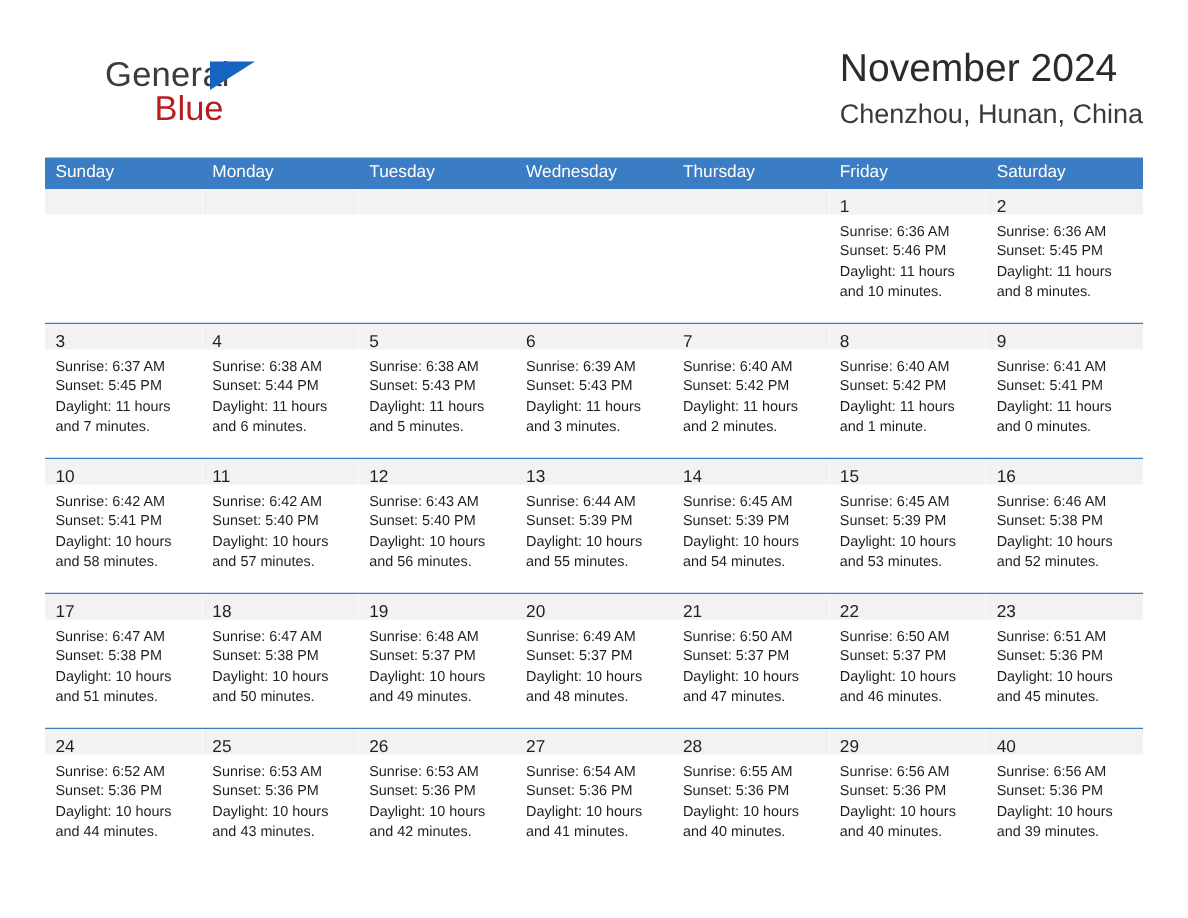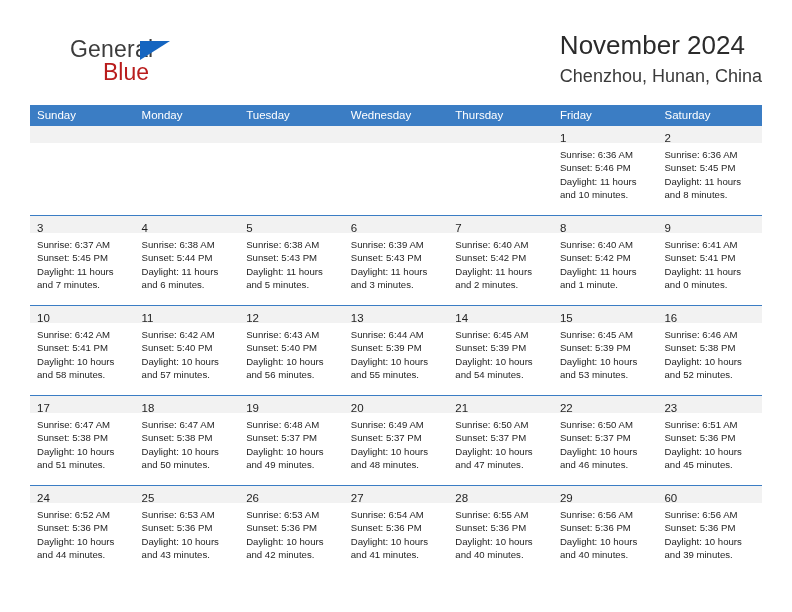--- a/index.html
+++ b/index.html
@@ -451,21 +451,21 @@
           <div class="day-cell">
             <div class="day-num-band"><span class="day-num">29</span></div>
             <div class="day-info">
               <div>Sunrise: 6:56 AM</div>
               <div>Sunset: 5:36 PM</div>
               <div>Daylight: 10 hours</div>
               <div>and 40 minutes.</div>
             </div>
           </div>
           <div class="day-cell">
-            <div class="day-num-band"><span class="day-num">60</span></div>
+            <div class="day-num-band"><span class="day-num">40</span></div>
             <div class="day-info">
               <div>Sunrise: 6:56 AM</div>
               <div>Sunset: 5:36 PM</div>
               <div>Daylight: 10 hours</div>
               <div>and 39 minutes.</div>
             </div>
           </div>
         </div>
       </div>
   </div>

